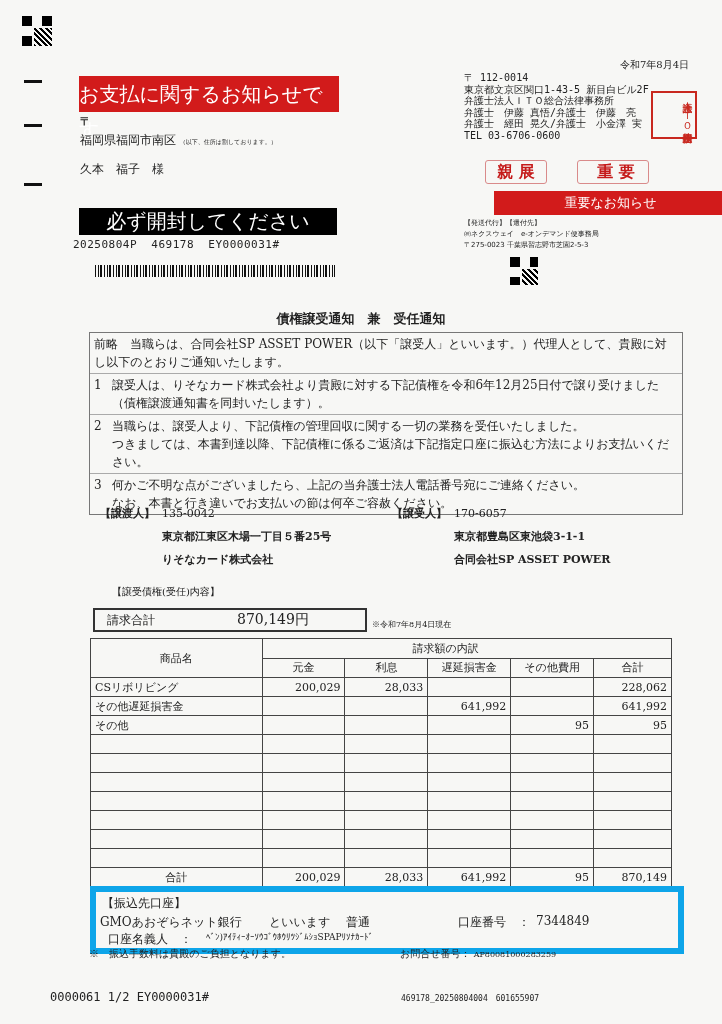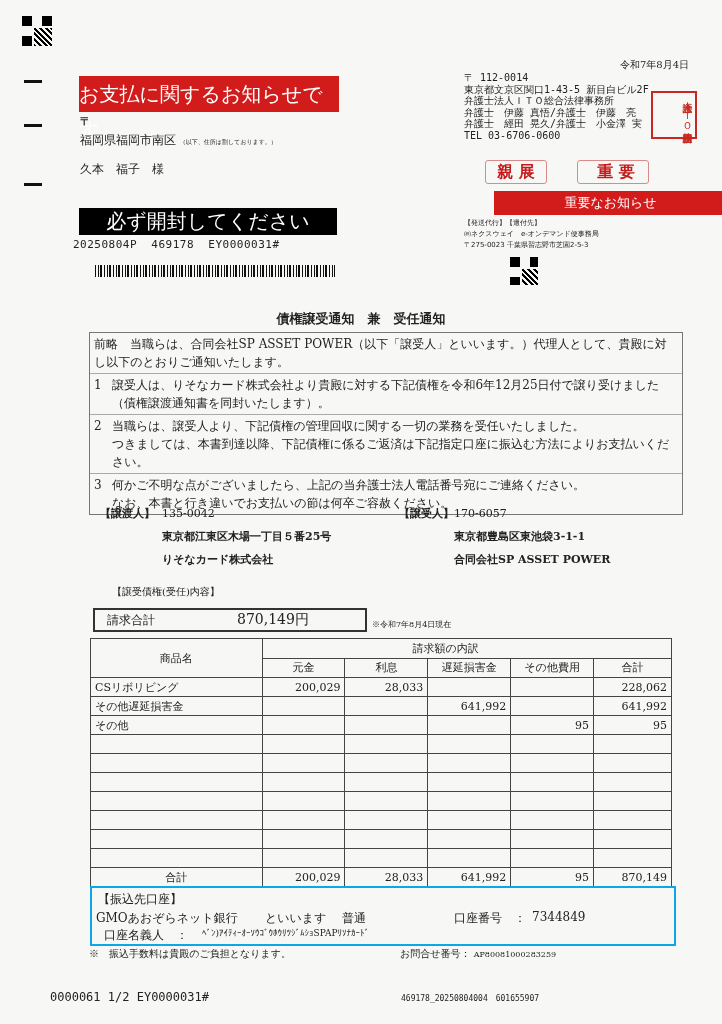--- a/index.html
+++ b/index.html
@@ -19,21 +19,21 @@
   .stamp-box{border:1.5px solid #d98a8a;color:#c51a1a;font-weight:bold;border-radius:3px;text-align:center;}
   .seal{width:46px;height:48px;border:2px solid #c8281f;color:#c8281f;font-size:10px;line-height:11px;
         display:flex;flex-wrap:wrap;writing-mode:vertical-rl;padding:2px;box-sizing:border-box;}
   .barcode{height:12px;background:repeating-linear-gradient(90deg,#111 0 1px,transparent 1px 3px,#111 3px 4px,transparent 4px 5px,#111 5px 7px,transparent 7px 9px);}
   .notice{border:1px solid #777;font-size:12px;line-height:18px;}
   .notice .row{border-bottom:1px solid #aaa;padding:2px 4px;}
   .notice .row:last-child{border-bottom:none;}
   table.items{border-collapse:collapse;font-size:11px;width:100%;}
   table.items td,table.items th{border:1px solid #444;height:18px;padding:0 4px;font-weight:normal;}
   table.items td.num{text-align:right;}
-  .pay{border:2px solid #0ea5e9;font-size:12px;}
+  .pay{border:6px solid #0ea5e9;font-size:12px;}
 </style>
 </head>
 <body>
 
 <div class="abs qr" style="left:22px;top:16px;"></div>
 <div class="abs dash" style="left:24px;top:80px;"></div>
 <div class="abs dash" style="left:24px;top:124px;"></div>
 <div class="abs dash" style="left:24px;top:183px;"></div>
 
 <div class="abs" style="left:620px;top:58px;font-size:10px;">令和7年8月4日</div>
@@ -91,21 +91,21 @@
 
 <div class="abs" style="left:100px;top:502px;font-size:11px;line-height:23px;display:flex;">
   <div style="width:62px;font-weight:bold;">【譲渡人】</div>
   <div>
     <div>135-0042</div>
     <div style="font-weight:bold;">東京都江東区木場一丁目５番25号</div>
     <div style="font-weight:bold;">りそなカード株式会社</div>
   </div>
 </div>
 <div class="abs" style="left:392px;top:502px;font-size:11px;line-height:23px;display:flex;">
-  <div style="width:62px;font-weight:bold;text-align:right;">【譲受人】</div>
+  <div style="width:62px;font-weight:bold;">【譲受人】</div>
   <div>
     <div>170-6057</div>
     <div style="font-weight:bold;">東京都豊島区東池袋3-1-1</div>
     <div style="font-weight:bold;">合同会社SP ASSET POWER</div>
   </div>
 </div>
 
 <div class="abs" style="left:112px;top:585px;font-size:10px;">【譲受債権(受任)内容】</div>
 <div class="abs" style="left:93px;top:608px;width:274px;height:24px;border:2px solid #333;box-sizing:border-box;display:flex;align-items:center;font-size:12px;">
   <span style="margin-left:12px;width:130px;">請求合計</span>

